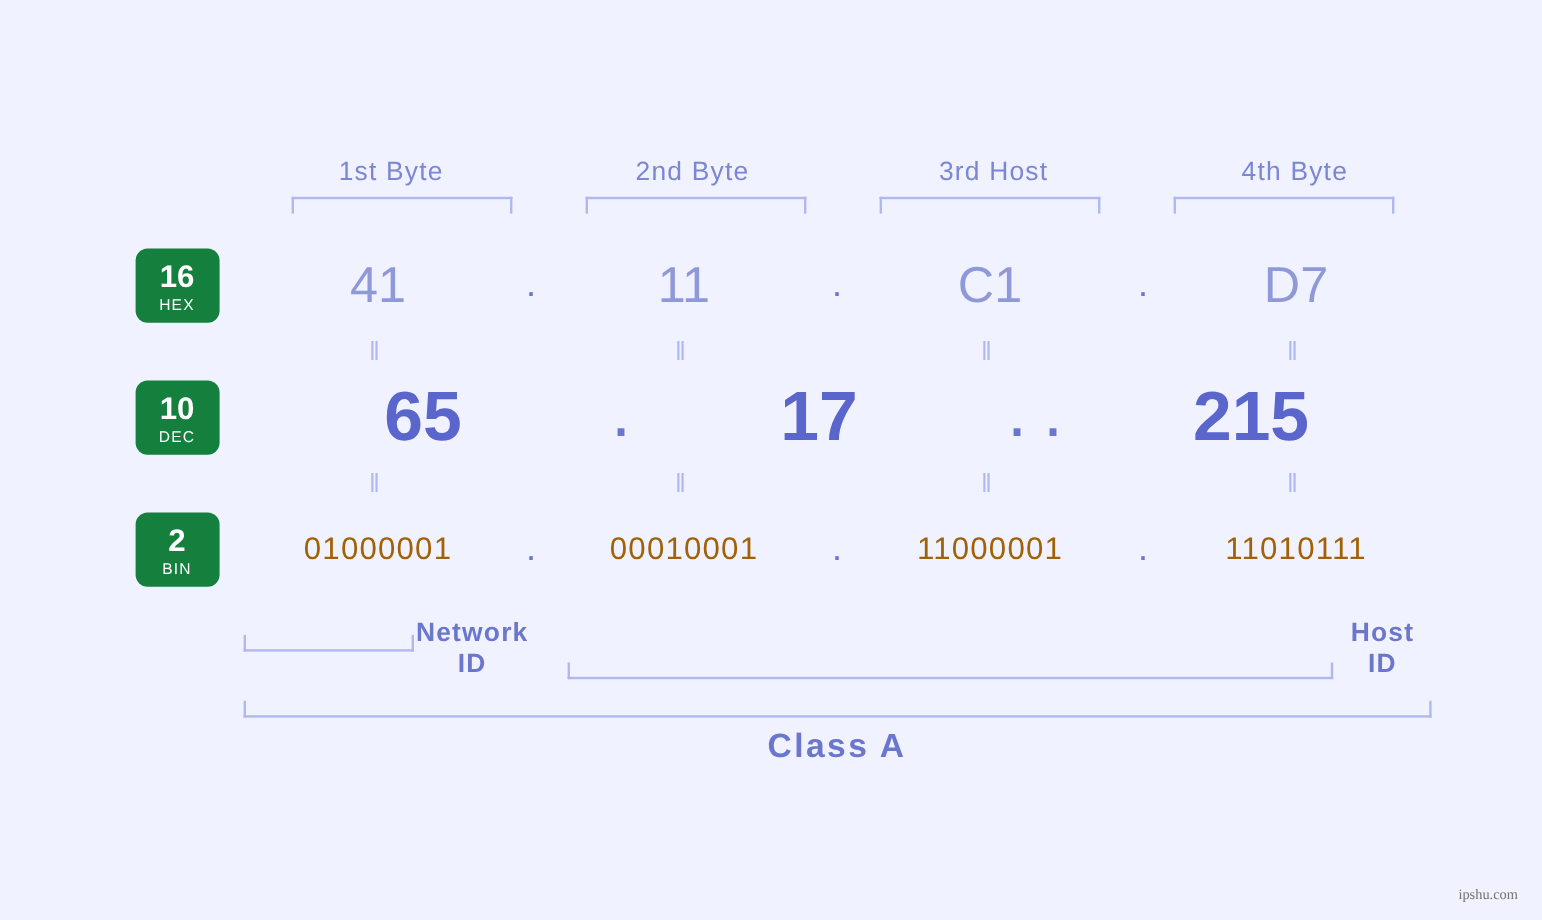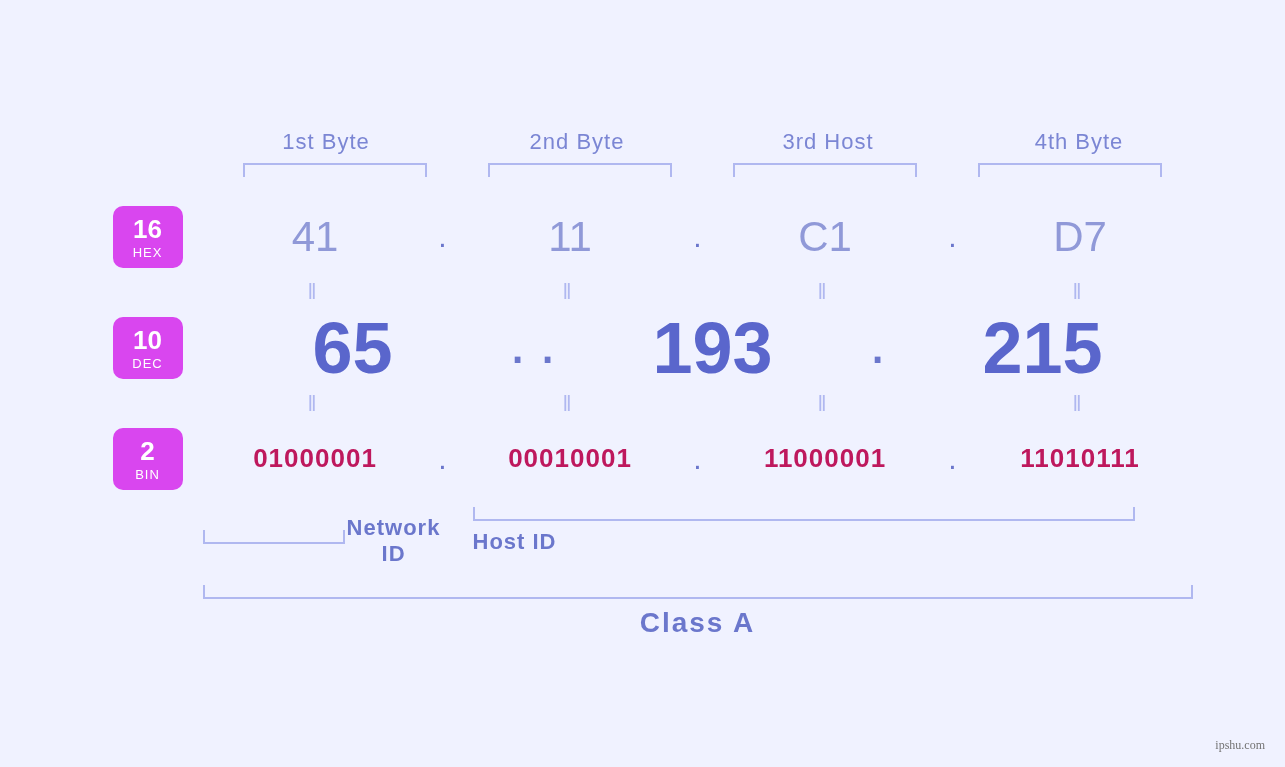--- a/index.html
+++ b/index.html
@@ -74,21 +74,21 @@
 
     .row-label {
       width: 110px;
       display: flex;
       align-items: center;
       justify-content: center;
       flex-shrink: 0;
     }
 
     .label-badge {
-      background: #d946ef;
+      background: #15803d;
       color: white;
       border-radius: 10px;
       padding: 8px 14px;
       text-align: center;
       min-width: 70px;
     }
 
     .label-badge .base-num {
       font-size: 26px;
       font-weight: bold;
@@ -112,31 +112,30 @@
       text-align: center;
       color: #6b77cc;
     }
 
     .cell.hex-row {
       font-size: 42px;
       color: #9099d8;
     }
 
     .cell.dec-row {
-      font-size: 72px;
+      font-size: 58px;
       font-weight: bold;
       color: #5a66cc;
       text-align: center;
     }
 
     .cell.bin-row {
       font-size: 26px;
-      color: #be185d;
+      color: #a16207;
       letter-spacing: 1px;
-      font-weight: bold;
     }
 
     .dot {
       font-size: 60px;
       color: #6b77cc;
       width: 30px;
       text-align: center;
       flex-shrink: 0;
       padding-bottom: 10px;
     }
@@ -293,22 +292,22 @@
   <div class="data-row">
     <div class="row-label">
       <div class="label-badge">
         <span class="base-num">10</span>
         <span class="base-name">DEC</span>
       </div>
     </div>
     <div class="data-cells">
       <div class="cell dec-row">65</div>
       <div class="dot">.</div>
+      <div class="cell dec-row">17</div>
       <div class="dot">.</div>
-      <div class="cell dec-row">193</div>
       <div class="dot">.</div>
       <div class="cell dec-row">215</div>
     </div>
   </div>
 
   <div class="equals-row">
     <div class="equals-cell">‖</div>
     <div class="equals-spacer"></div>
     <div class="equals-cell">‖</div>
     <div class="equals-spacer"></div>
@@ -338,21 +337,21 @@
   <div class="bottom-section">
     <div style="display:flex; width:100%; align-items:flex-start;">
 
       <div style="flex:1; display:flex; flex-direction:row; align-items:center;">
         <div class="bracket-bottom-line network-bracket-line" style="width:75%;"></div>
         <div class="label-text">Network ID</div>
       </div>
 
       <div style="width:30px; flex-shrink:0;"></div>
 
-      <div style="flex:3; display:flex; flex-direction:column; align-items:flex-start;">
+      <div style="flex:3; display:flex; flex-direction:row; align-items:flex-end;">
         <div class="bracket-bottom-line host-bracket-line" style="width:92%;"></div>
         <div class="label-text">Host ID</div>
       </div>
     </div>
   </div>
 
   <div class="class-section">
     <div class="class-bracket-line"></div>
     <div class="class-label">Class A</div>
   </div>

